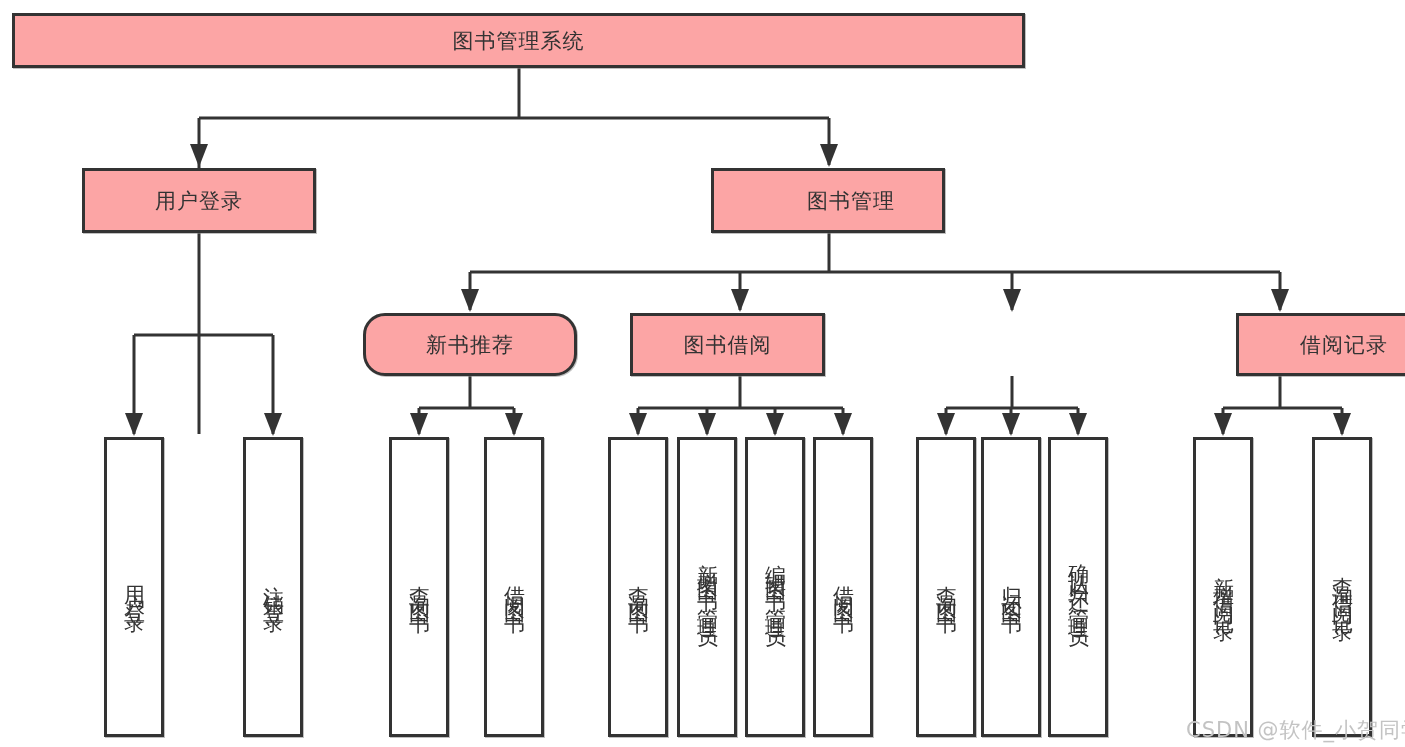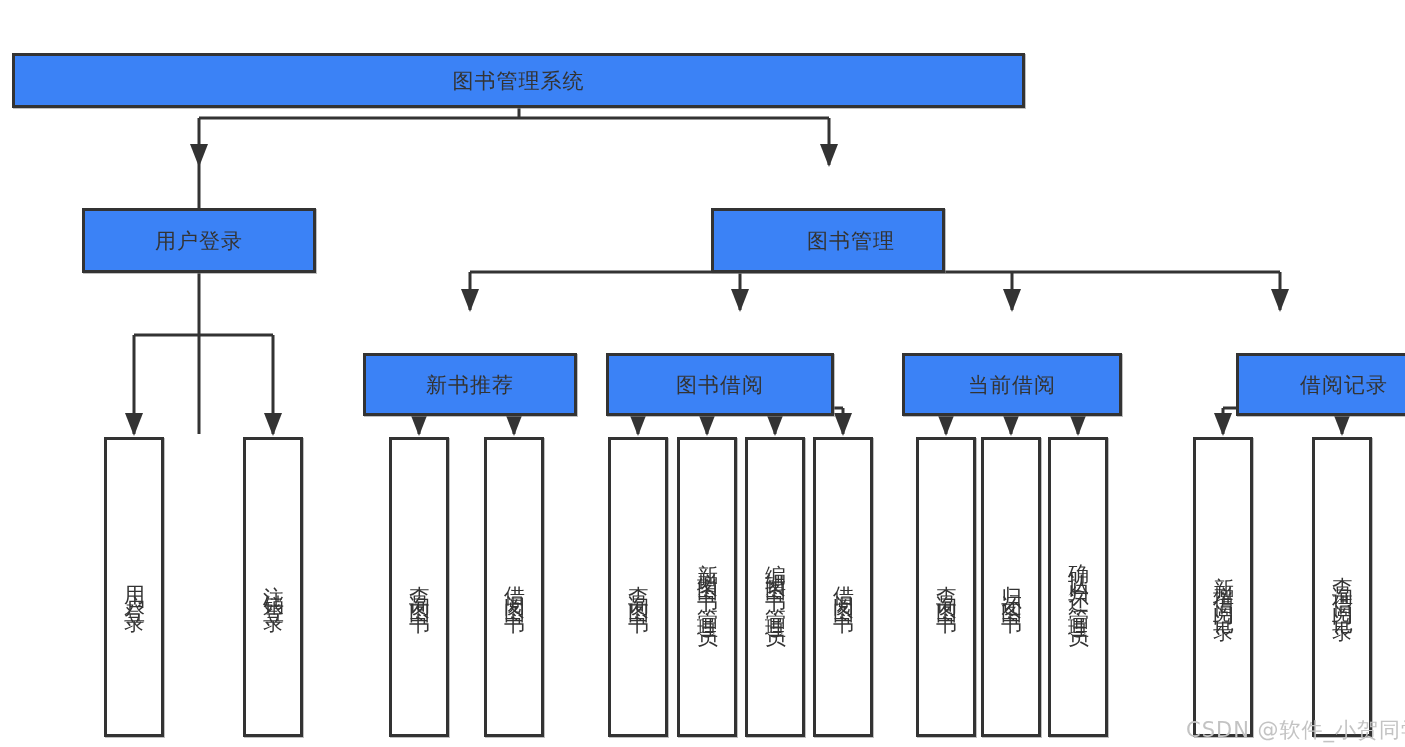--- a/index.html
+++ b/index.html
@@ -13,32 +13,31 @@
   }
   .connectors {
     position: absolute;
     left: 0; top: 0;
     width: 1405px; height: 747px;
     z-index: 1;
   }
   .box {
     position: absolute;
     box-sizing: border-box;
-    background: #3b82f6;
+    background: #fca5a5;
     border: 3px solid #333333;
     box-shadow: 1px 1px 0 rgba(140,140,140,0.55);
     display: flex;
     align-items: center;
     justify-content: center;
     color: #333333;
     font-size: 21px;
     letter-spacing: 1px;
     z-index: 2;
     white-space: nowrap;
-    margin-top: 40px;
   }
   .vbox {
     position: absolute;
     box-sizing: border-box;
     top: 437px;
     width: 60px;
     height: 300px;
     background: #ffffff;
     border: 3px solid #333333;
     box-shadow: 1px 1px 0 rgba(140,140,140,0.55);
@@ -126,23 +125,22 @@
       <polygon points="1069,413 1087,413 1078,436" fill="#333333"></polygon>
       <polygon points="1214,413 1232,413 1223,436" fill="#333333"></polygon>
       <polygon points="1333,413 1351,413 1342,436" fill="#333333"></polygon>
     </svg>
 
   <div class="box" style="left:12px; top:13px; width:1013px; height:55px;">图书管理系统</div>
 
   <div class="box" style="left:82px; top:168px; width:234px; height:65px;">用户登录</div>
   <div class="box" style="left:711px; top:168px; width:234px; height:65px;padding-left:46px;">图书管理</div>
 
-  <div class="box" style="left:363px; top:313px; width:214px; height:63px;">新书推荐</div>
-  <div class="box" style="left:606px; top:313px; width:228px; height:63px;">图书借阅</div>
-  <div class="box" style="left:902px; top:313px; width:220px; height:63px;">当前借阅</div>
+  <div class="box" style="left:363px; top:313px; width:214px; height:63px;border-radius:22px;">新书推荐</div>
+  <div class="box" style="left:630px; top:313px; width:195px; height:63px;">图书借阅</div>
   <div class="box" style="left:1236px; top:313px; width:216px; height:63px;">借阅记录</div>
 
   <div class="vbox" style="left:104px;">
     <span class="vtext">用户登录</span>
   </div>
   <div class="vbox" style="left:243px;">
     <span class="vtext">注销登录</span>
   </div>
   <div class="vbox" style="left:389px;">
     <span class="vtext">查询图书</span>

